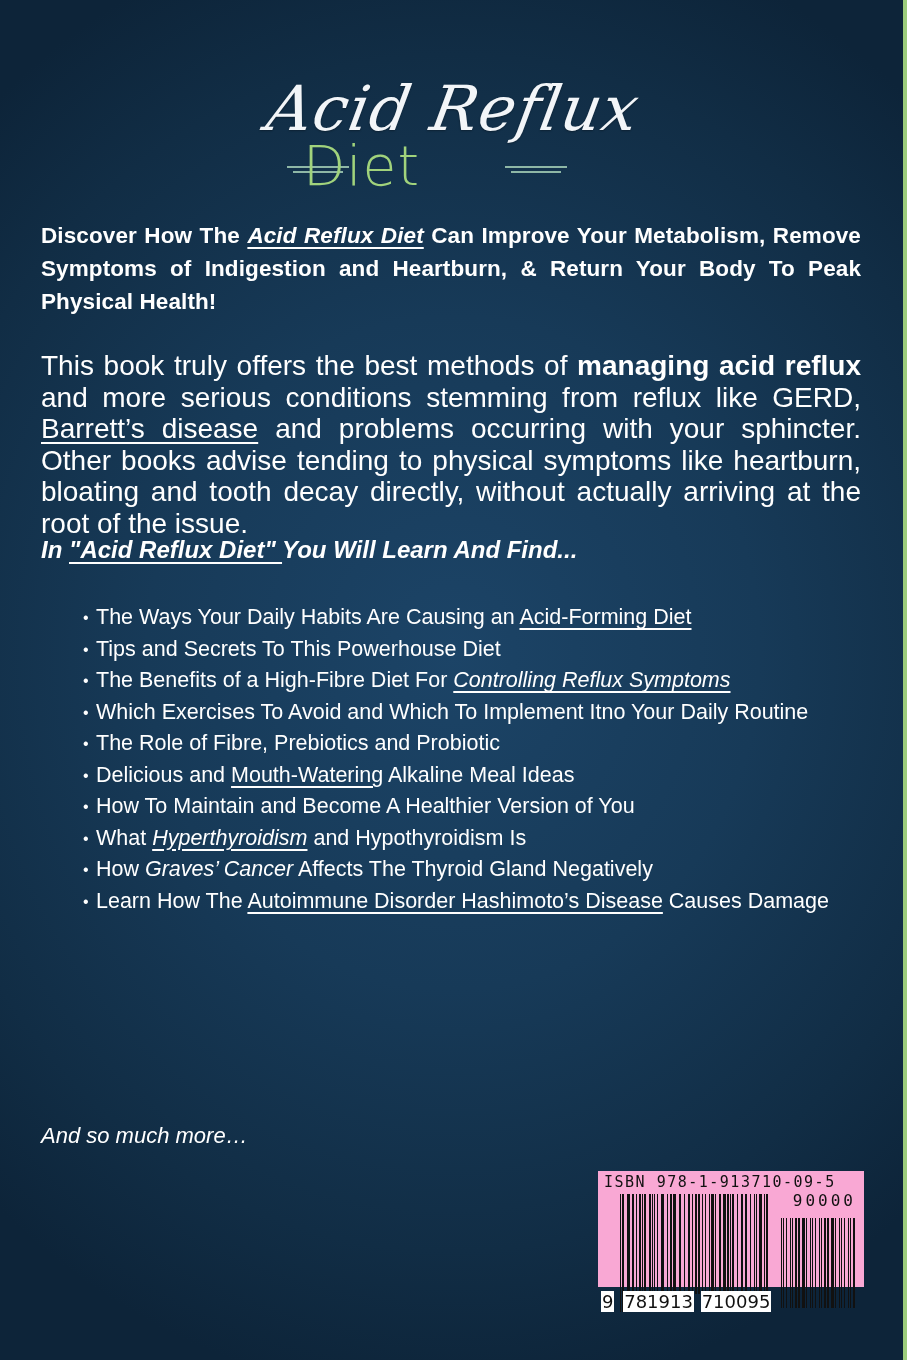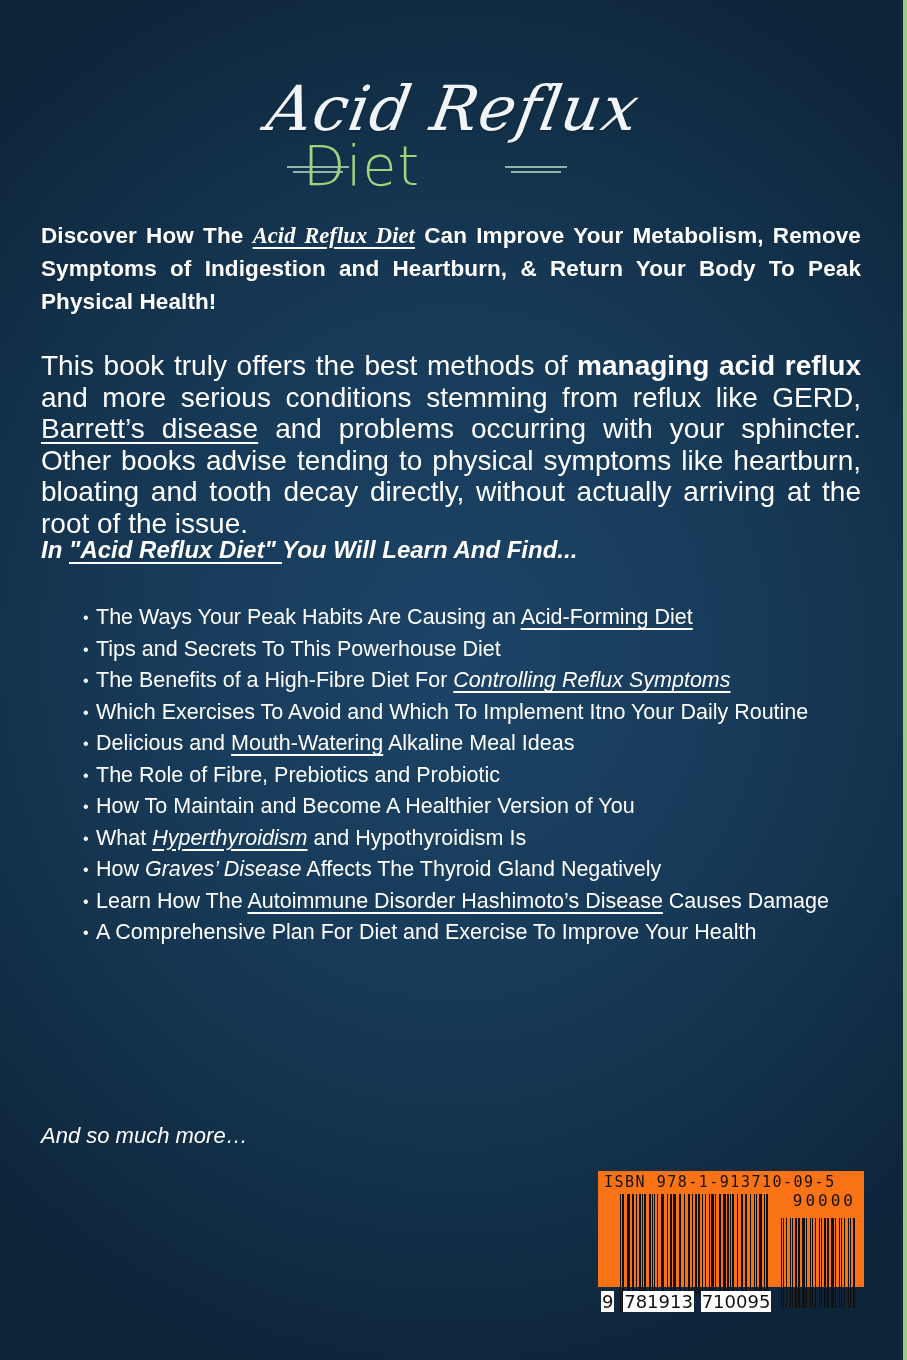--- a/index.html
+++ b/index.html
@@ -28,40 +28,40 @@
     .rule::before { top: 0; width: 62px; }
     .rule::after { top: 5px; width: 50px; left: 6px; }
     .rule-left { left: 287px; top: 106px; }
     .rule-right { left: 505px; top: 106px; }
 
     .content { position: absolute; left: 41px; width: 820px; }
     .headline {
       top: 219px; font-weight: bold; font-size: 22.5px; line-height: 33px;
       text-align: justify; text-align-last: left; letter-spacing: 0.1px;
     }
-    .headline .em { font-style: italic; text-decoration: underline; text-underline-offset: 4px; text-decoration-thickness: 2px; font-family: Liberation Serif, serif; }
+    .headline .em { font-style: italic; text-decoration: underline; text-underline-offset: 4px; text-decoration-thickness: 2px; }
     .intro {
       top: 350px; font-size: 28px; line-height: 31.5px; text-align: justify;
     }
     .intro b { font-weight: bold; }
     .u { text-decoration: underline; text-underline-offset: 4px; text-decoration-thickness: 1.5px; }
     .learn-heading {
       top: 536px; font-size: 24px; font-weight: bold; font-style: italic;
     }
     .learn-list { position: absolute; left: 83px; top: 602px; width: 800px; margin: 0; padding: 0; list-style: none; }
     .learn-list li {
       font-size: 21.5px; line-height: 31.5px; position: relative; padding-left: 13px;
     }
     .learn-list li::before { content: "•"; position: absolute; left: 0; top: 0; font-size: 16px; }
     .learn-list .i { font-style: italic; }
     .more { top: 1106px; font-size: 22px; font-style: italic; margin-top: 17px; }
 
     .barcode-box {
       position: absolute; left: 598px; top: 1171px; width: 266px; height: 116px;
-      background: #f97316; color: #111;
+      background: #f9a8d4; color: #111;
     }
     .isbn-text {
       position: absolute; left: 6px; top: 2px; font-family: "DejaVu Sans Mono", monospace;
       font-size: 15px; letter-spacing: 1.5px; color: #111;
     }
     .price-text {
       position: absolute; right: 8px; top: 20px; font-family: "DejaVu Sans Mono", monospace;
       font-size: 16px; letter-spacing: 3px; color: #111;
     }
     .bars-main { position: absolute; left: 22px; top: 23px; width: 148px; height: 118px; }
@@ -92,31 +92,30 @@
 
 <div class="content intro">
   <span>This book truly offers the best methods of </span><b>managing acid reflux</b><span> and more serious conditions stemming from reflux like GERD, </span><span class="u">Barrett’s disease</span><span> and problems occurring with your sphincter. Other books advise tending to physical symptoms like heartburn, bloating and tooth decay directly, without actually arriving at the root of the issue.</span>
 </div>
 
 <div class="content learn-heading">
   <span>In </span><span class="u" style="text-decoration-thickness:2px">"Acid Reflux Diet" </span><span>You Will Learn And Find...</span>
 </div>
 
 <ul class="learn-list" id="learn-list">
-    <li><span>The Ways Your Peak Habits Are Causing an </span><span class="u">Acid-Forming Diet </span><span></span></li>
+    <li><span>The Ways Your Daily Habits Are Causing an </span><span class="u">Acid-Forming Diet </span><span></span></li>
     <li><span>Tips and Secrets To This Powerhouse Diet</span><span></span></li>
     <li><span>The Benefits of a High-Fibre Diet For </span><span class="u i">Controlling Reflux Symptoms</span><span></span></li>
     <li><span>Which Exercises To Avoid and Which To Implement Itno Your Daily Routine</span><span></span></li>
+    <li><span>The Role of Fibre, Prebiotics and Probiotic</span><span></span></li>
     <li><span>Delicious and </span><span class="u">Mouth-Watering</span><span> Alkaline Meal Ideas</span></li>
-    <li><span>The Role of Fibre, Prebiotics and Probiotic</span><span></span></li>
     <li><span>How To Maintain and Become A Healthier Version of You</span><span></span></li>
     <li><span>What </span><span class="u i">Hyperthyroidism</span><span> and Hypothyroidism Is</span></li>
-    <li><span>How </span><span class="i">Graves’ Disease</span><span> Affects The Thyroid Gland Negatively</span></li>
+    <li><span>How </span><span class="i">Graves’ Cancer</span><span> Affects The Thyroid Gland Negatively</span></li>
     <li><span>Learn How The </span><span class="u">Autoimmune Disorder Hashimoto’s Disease</span><span> Causes Damage</span></li>
-    <li><span>A Comprehensive Plan For Diet and Exercise To Improve Your Health</span><span></span></li>
   </ul>
 
 <div class="content more">And so much more…</div>
 
 <div class="barcode-box">
   <div class="isbn-text">ISBN 978-1-913710-09-5</div>
   <div class="price-text">90000</div>
   <svg class="bars-main" id="bars-main" viewBox="0 0 148 118" preserveAspectRatio="none">
       <rect x="0" y="0" width="1" height="118" fill="#111"></rect>
       <rect x="2" y="0" width="2" height="118" fill="#111"></rect>

